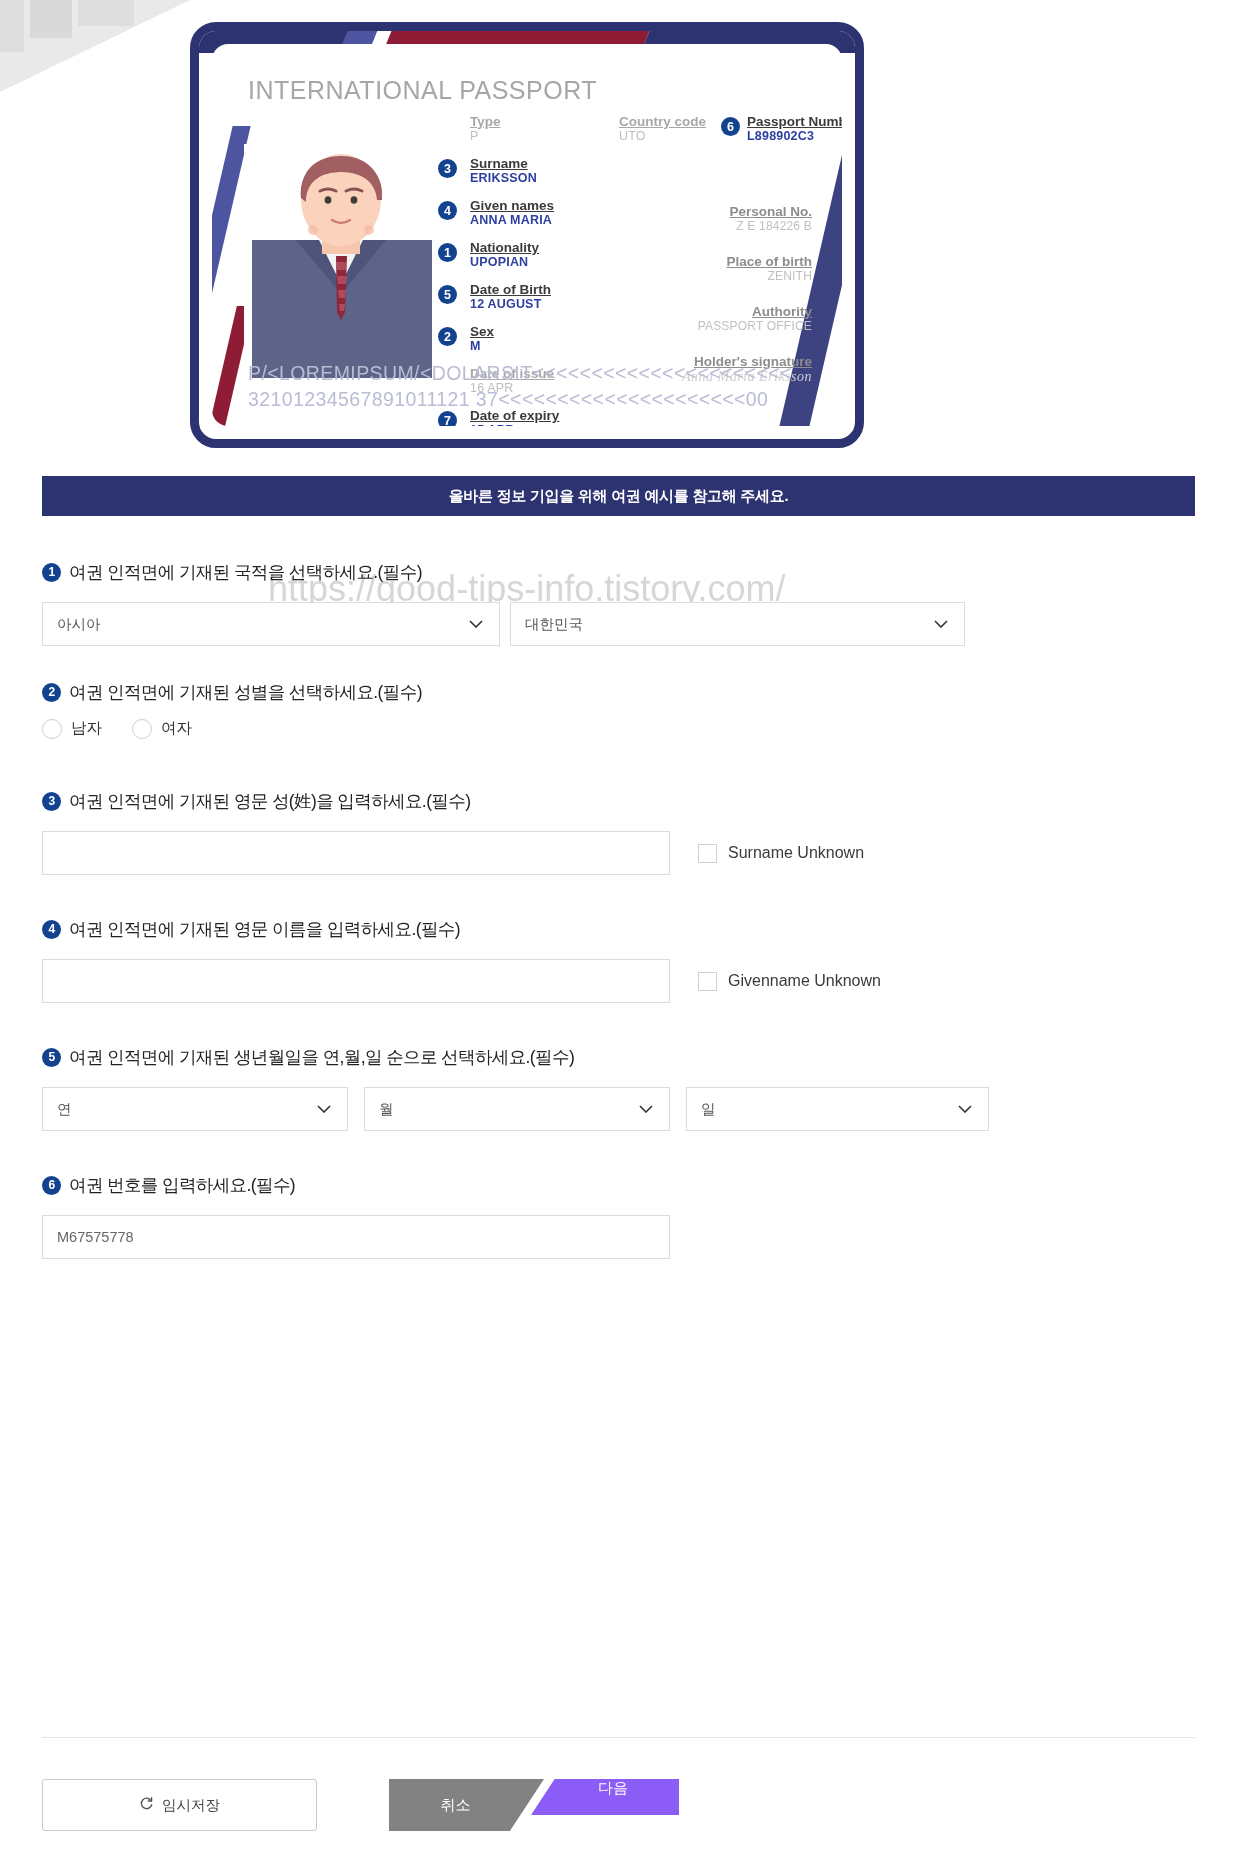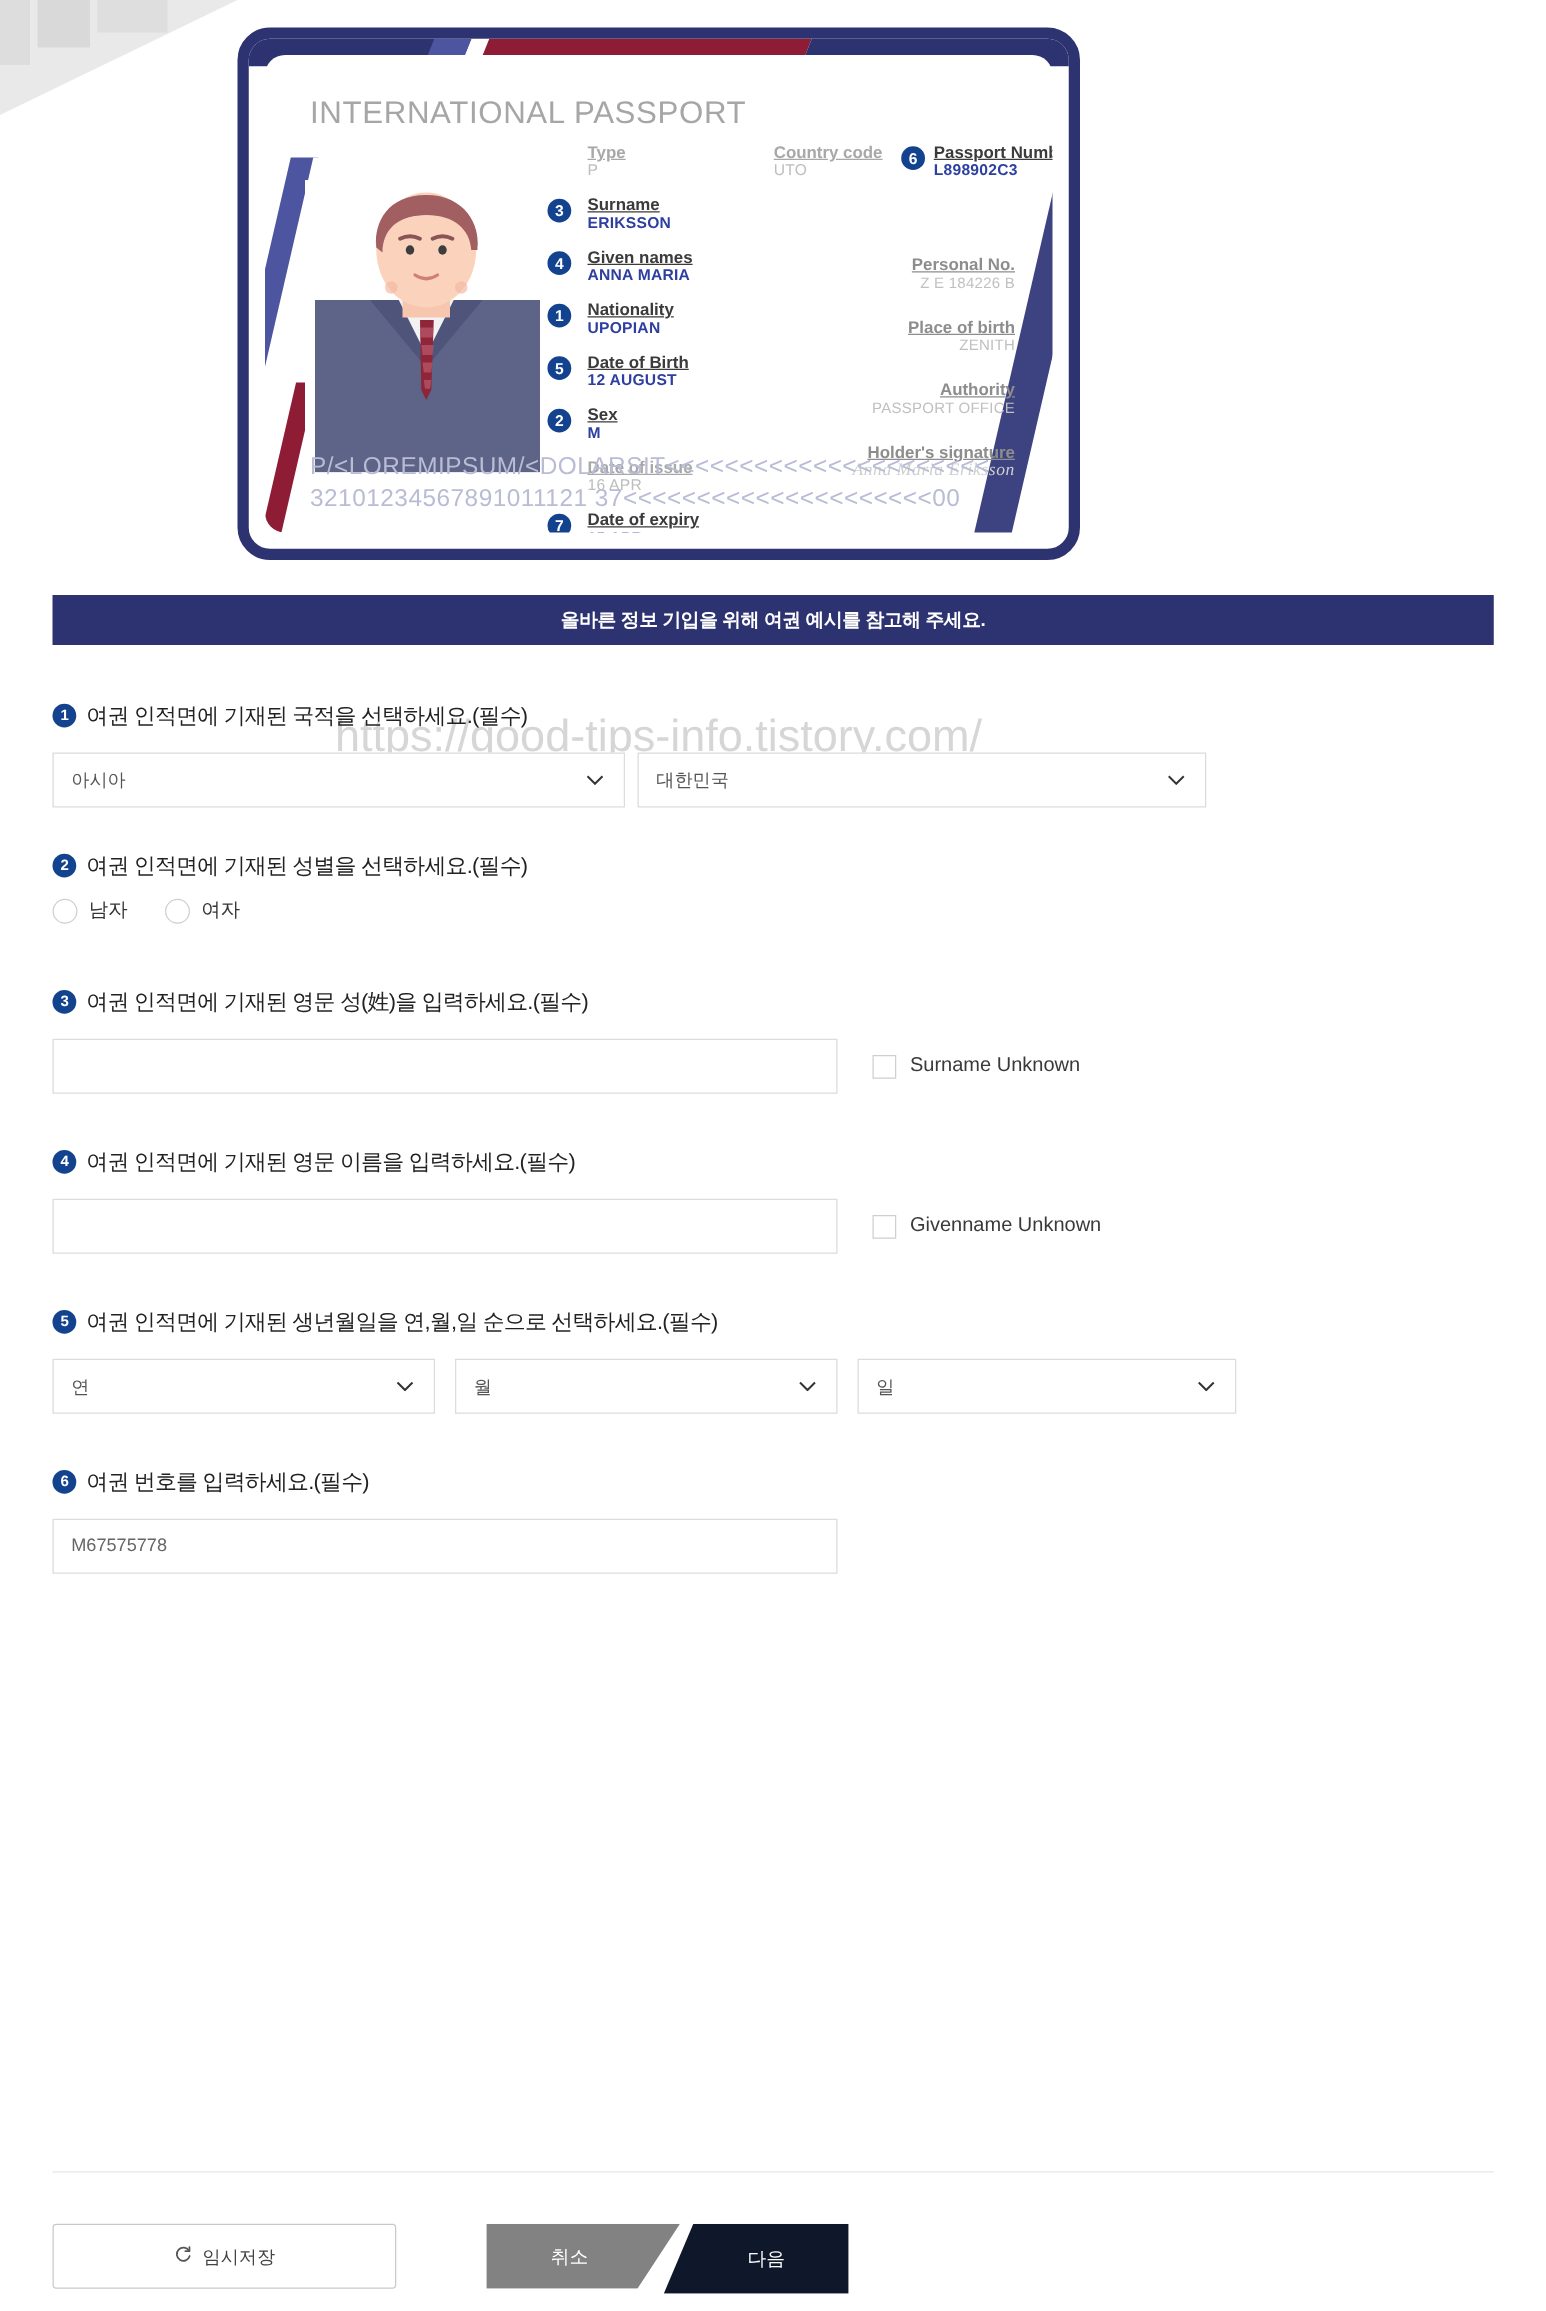--- a/index.html
+++ b/index.html
@@ -178,23 +178,23 @@
   }
   .btn-grp { position:absolute; left:347px; top:0; width:290px; height:52px;padding-left:19px;}
   .btn-cancel {
     position:absolute; left:0; top:0; width:155px; height:52px;
     background:#828282; color:#fff; font-size:15px;
     display:flex; align-items:center; justify-content:center;
     clip-path: polygon(0 0, 100% 0, 78% 100%, 0 100%);
     padding-right:22px;
   }
   .btn-next {
-    position:absolute; left:142px; top:0; width:148px; height:56px;
-    background:#0f172a; color:#fff; font-size:15px;
-    display:flex; align-items:center; justify-content:center;
+    position:absolute; left:142px; top:0; width:148px; height:36px;
+    background:#8b5cf6; color:#fff; font-size:15px;
+    display:flex; align-items:flex-start; justify-content:center;
     clip-path: polygon(16% 0, 100% 0, 100% 100%, 0 100%);
     padding-left:16px;
   }
 
   
   .watermark {
     position:absolute; left:268px; top:568px;
     font-size:36px; color:#cfcfcf; opacity:.85;
     font-family:"Liberation Sans", sans-serif; letter-spacing:0px;
     pointer-events:none; white-space:nowrap;

